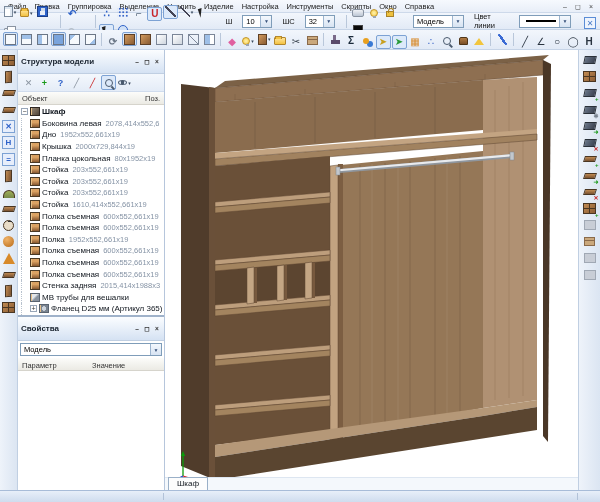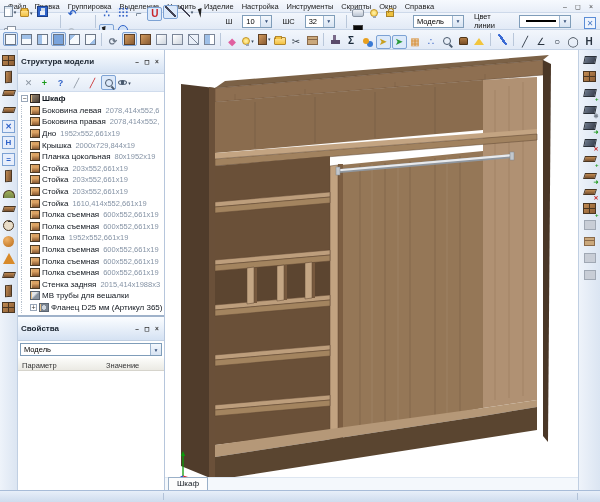--- a/index.html
+++ b/index.html
@@ -122,21 +122,21 @@
   .exp { width:7px; height:7px; border:1px solid #98a6b8; background:#fff; font-size:7px; line-height:5px; text-align:center; color:#333; margin-right:2px; flex:none; }
   .t-ico { width:10px; height:9px; flex:none; border:1px solid #4a3a26; background:linear-gradient(180deg,#dba263 35%,#8a5a32); box-shadow:inset 1px 0 0 #e8c28a; }
   .t-ico.cab { background:linear-gradient(135deg,#9a8a76,#4e4338); border-color:#2e2620; }
   .t-ico.pipe { background:linear-gradient(135deg,#e2e6ea 40%,#8a94a0 60%); border-color:#5a6470; }
   .t-ico.flange { background:radial-gradient(circle,#cfd6de 2px,#7a8490 2.5px); border-color:#5a6470; }
   .t-indent { width:9px; flex:none; border-left:1px dotted #b8c2ce; height:100%; }
 
   
   .prop-combo { margin:2px 2px; }
   .prop-cols { height:13px; display:flex; align-items:flex-end; background:linear-gradient(#fcfcfa,#ebeae4); border-bottom:1px solid #d6d4cc; font-size:7.5px; color:#333; padding:0 4px; }
-  .prop-cols .c2 { position:absolute; left:88px; }
+  .prop-cols .c2 { position:absolute; left:74px; }
   .prop-cols { position:relative; }
   .prow { height:15px; display:flex; align-items:center; font-size:8px; color:#10161e; position:relative; border-bottom:1px solid #f2f2ee; }
   .prow .p { padding-left:8px; }
   .prow .v { position:absolute; left:82px; }
 
   
   .viewport { flex:1; background:#fff; position:relative; overflow:hidden; }
   .vp-bottom { position:absolute; left:0; right:0; bottom:0; height:13px; background:#f4f8fc; border-top:1px solid #dde6f1; }
   .vtab { position:absolute; left:3px; bottom:0; height:13px; background:#fdfdfd; border:1px solid #9ab0c8; border-bottom:none;
     font-size:8px; padding:1px 8px 0; color:#10161e; }
@@ -403,37 +403,35 @@
               <span style="color: rgb(200, 34, 34);">╱</span>
             </span>
             <span class="spt-i pressed">
               <span class="i-zoomc"></span>
             </span>
             <span class="spt-i">
               <span class="i-eye"></span>
               <span class="dd">▾</span>
             </span>
           </div>
+        <div class="tree-cols">
+          <span class="c1">Объект</span>
+          <span class="c2">Поз.</span>
+        </div>
         <div class="tree" id="tree">
             <div class="trow root">
               <span class="exp">−</span>
               <span class="t-ico cab"></span>
               <span class="nm">Шкаф</span>
             </div>
             <div class="trow">
               <span class="t-indent"></span>
               <span class="t-ico "></span>
               <span class="nm">Боковина левая</span>
               <span class="dims">2078,414x552,6</span>
-            </div>
-            <div class="trow">
-              <span class="t-indent"></span>
-              <span class="t-ico "></span>
-              <span class="nm">Боковина правая</span>
-              <span class="dims">2078,414x552,</span>
             </div>
             <div class="trow">
               <span class="t-indent"></span>
               <span class="t-ico "></span>
               <span class="nm">Дно</span>
               <span class="dims">1952x552,661x19</span>
             </div>
             <div class="trow">
               <span class="t-indent"></span>
               <span class="t-ico "></span>

